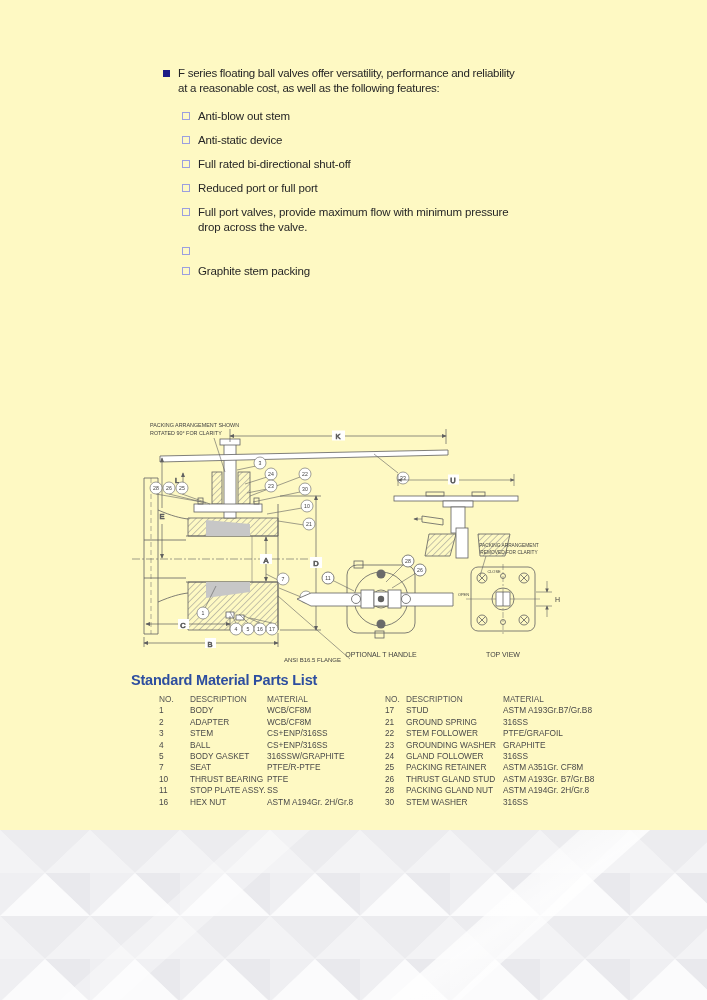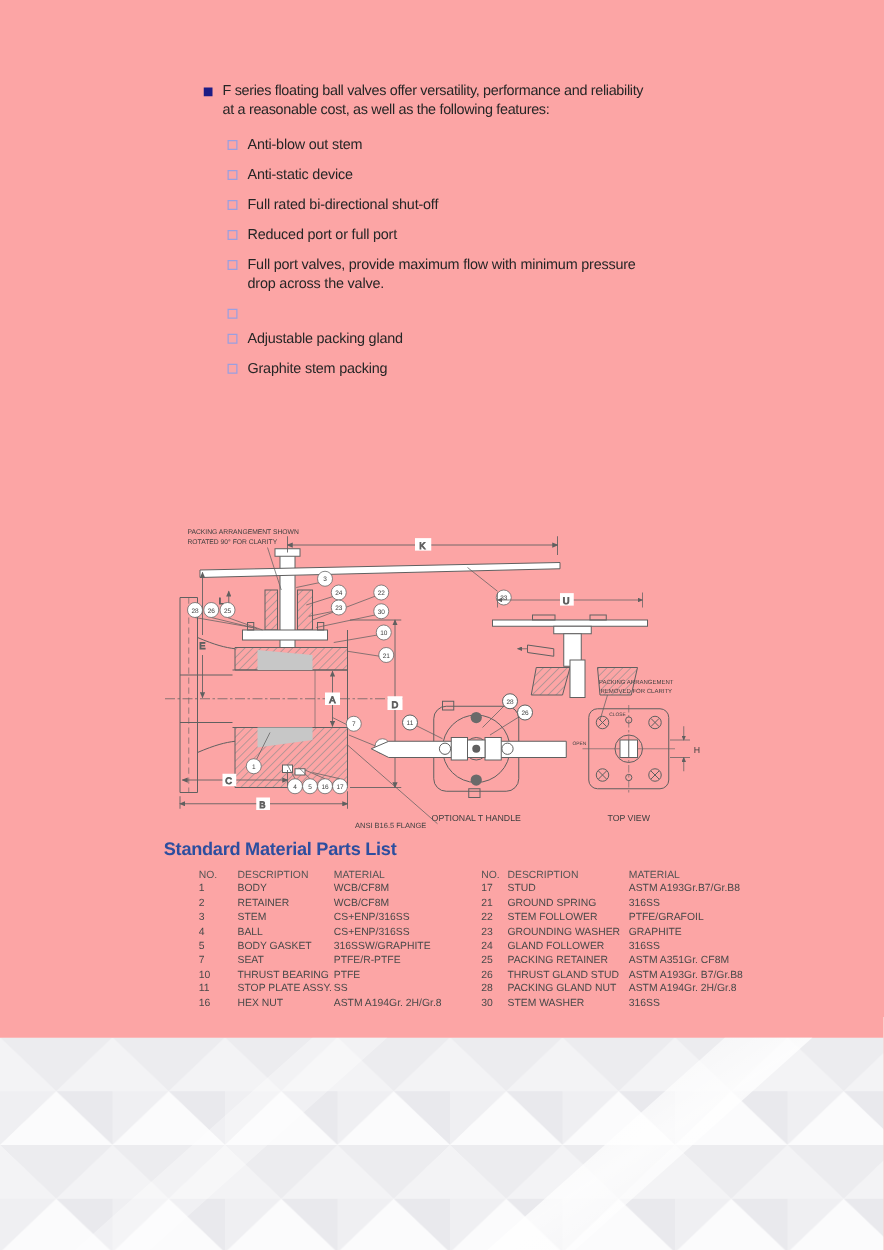--- a/index.html
+++ b/index.html
@@ -1,16 +1,16 @@
 <!DOCTYPE html>
 <html><head>
 <meta charset="utf-8">
 <style>
   html,body{margin:0;padding:0;background:#fff;}
-  .page{position:relative;width:707px;height:1000px;background:#fca5a5;overflow:hidden;
+  .page{position:relative;width:707px;height:1000px;background:#fef9c3;overflow:hidden;
         font-family:"Liberation Sans",sans-serif;color:#2e2e2e;}
 
   
   .features{position:absolute;left:163px;top:66px;width:420px;}
   .intro{display:flex;align-items:flex-start;}
   .bullet-main{flex:0 0 auto;width:7px;height:7px;background:#1c1c85;margin:4px 8px 0 0;}
   .intro-text{font-size:11.5px;line-height:15px;letter-spacing:-0.25px;color:#262626;
               white-space:pre-line;font-weight:500;}
   .sub-list{margin:13px 0 0 19px;}
   .sub-item{display:flex;align-items:flex-start;margin-bottom:9px;max-width:372px;}
@@ -74,24 +74,20 @@
           <span class="bullet-sub"></span>
           <span class="sub-text">Full port valves, provide maximum flow with minimum pressure
 drop across the valve.</span>
         </div>
 
         <div class="sub-item">
           <span class="bullet-sub"></span>
         </div>
 
 
-        <div class="sub-item">
-          <span class="bullet-sub"></span>
-          <span class="sub-text">Adjustable packing gland</span>
-        </div>
 
         <div class="sub-item">
           <span class="bullet-sub"></span>
           <span class="sub-text">Graphite stem packing</span>
         </div>
       </div>
   </div>
 
   <div class="diagram">
     <svg class="dsvg" width="460" height="260" viewBox="0 0 460 260">
@@ -354,21 +350,21 @@
         <div>
 
             <div class="prow">
               <span>1</span>
               <span>BODY</span>
               <span>WCB/CF8M</span>
             </div>
 
             <div class="prow">
               <span>2</span>
-              <span>RETAINER</span>
+              <span>ADAPTER</span>
               <span>WCB/CF8M</span>
             </div>
 
             <div class="prow">
               <span>3</span>
               <span>STEM</span>
               <span>CS+ENP/316SS</span>
             </div>
 
             <div class="prow">

